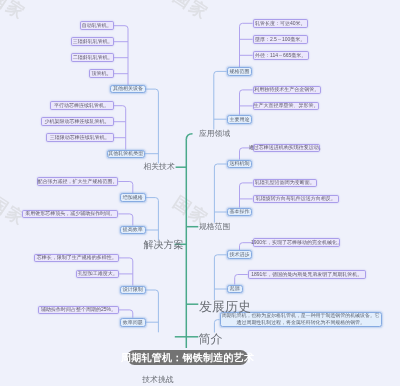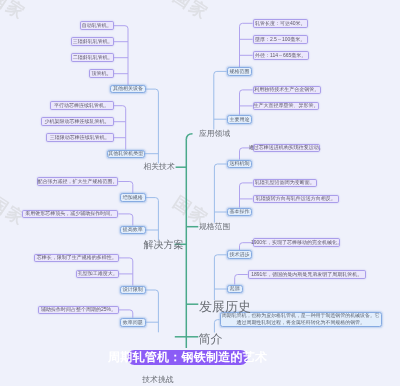--- a/index.html
+++ b/index.html
@@ -11,22 +11,22 @@
       letter-spacing:2px;transform:translate(-50%,-50%) rotate(33deg);
       white-space:nowrap;pointer-events:none;user-select:none;line-height:1;}
   .node{position:absolute;box-sizing:border-box;white-space:nowrap;}
   .br{color:#6b6f76;font-weight:400;line-height:1;}
   .bx{border-radius:2px;display:flex;align-items:center;justify-content:center;
       line-height:1.05;text-align:center;}
   .blue{border:1px solid #86abe2;background:#e2eefc;color:#596270;border-radius:2.6px;
         box-shadow:0 0 1.6px 1px rgba(134,171,226,.45);}
   .pur {border:1px solid #aa9eea;background:#ebe7fc;color:#5e586a;border-radius:1.8px;
         box-shadow:0 0 1.2px .4px rgba(167,154,233,.28);}
-  .root{background:#8b5cf6;color:#ffffff;border-radius:9px;display:flex;
-        align-items:center;justify-content:center;font-weight:bold;font-size:12px;
+  .root{background:#737373;color:#ffffff;border-radius:9px;display:flex;
+        align-items:center;justify-content:center;font-weight:bold;font-size:10px;
         letter-spacing:.25px;}
 </style>
 </head>
 <body>
 
 <div id="stage">
   <div class="wm" style="left: 8px; top: 5px;">国家</div>
     <div class="wm" style="left: 191px; top: 5px;">国家</div>
     <div class="wm" style="left: 8px; top: 211px;">国家</div>
     <div class="wm" style="left: 191px; top: 211px;">国家</div>

